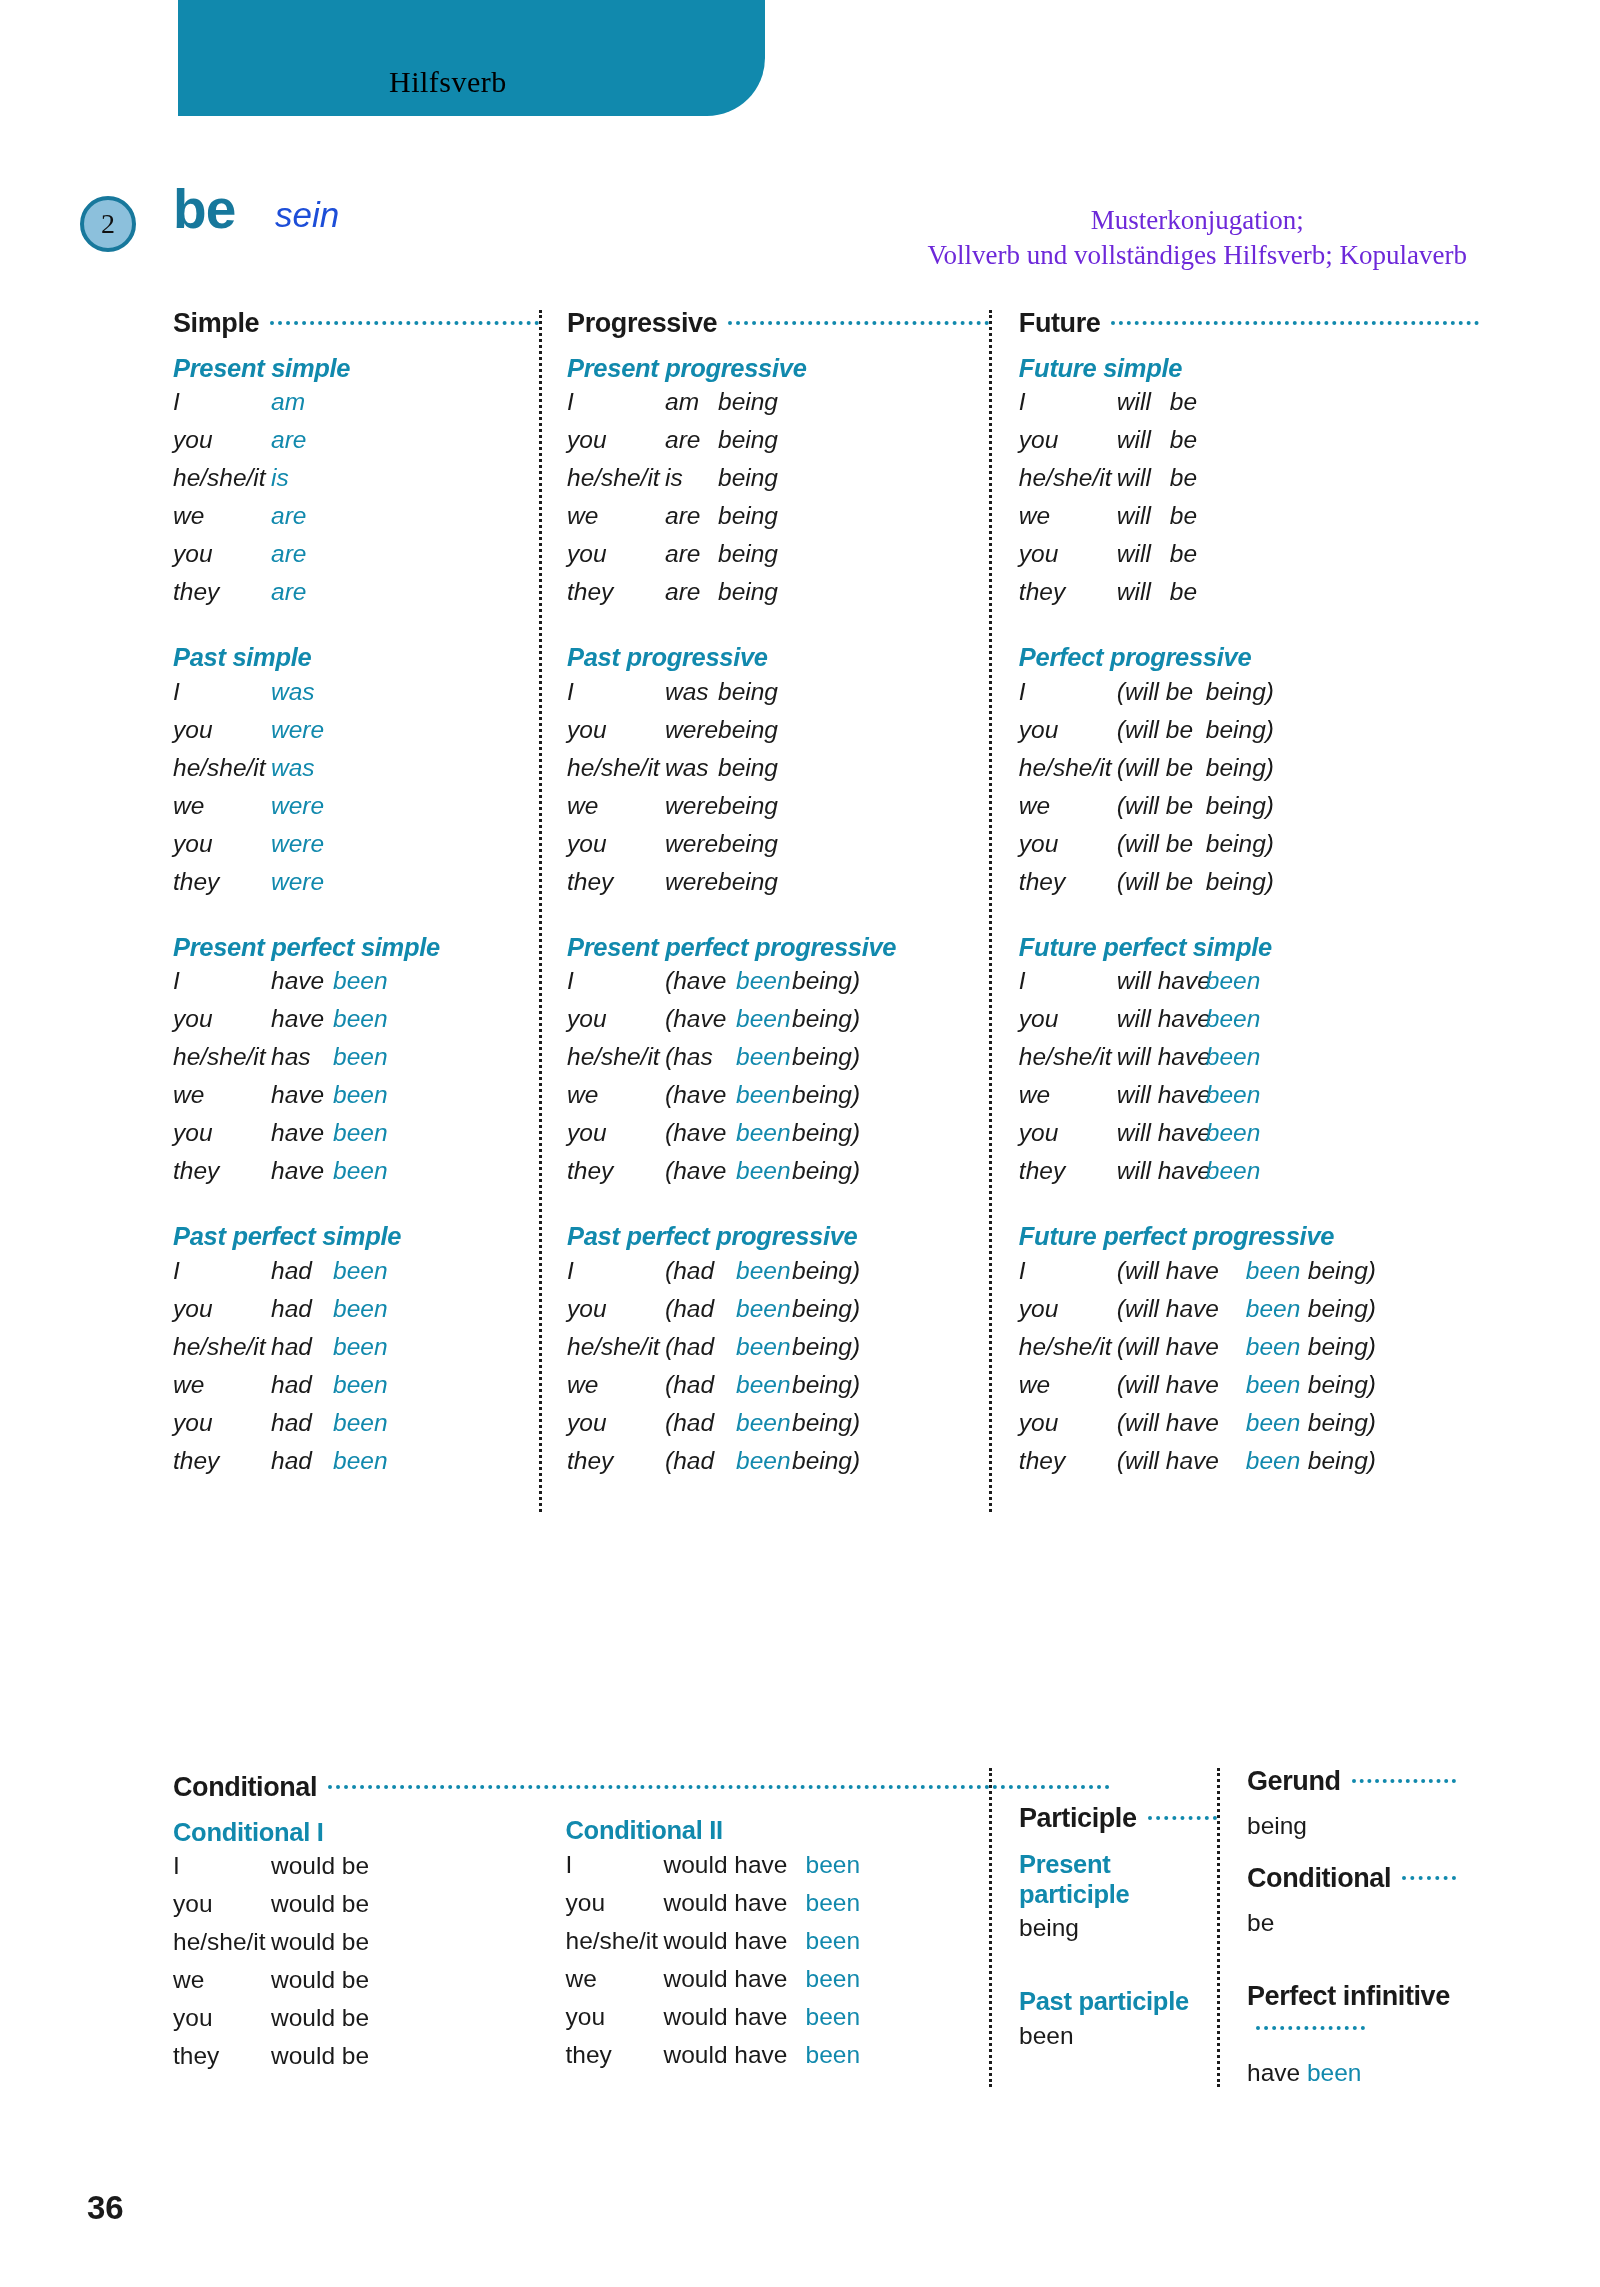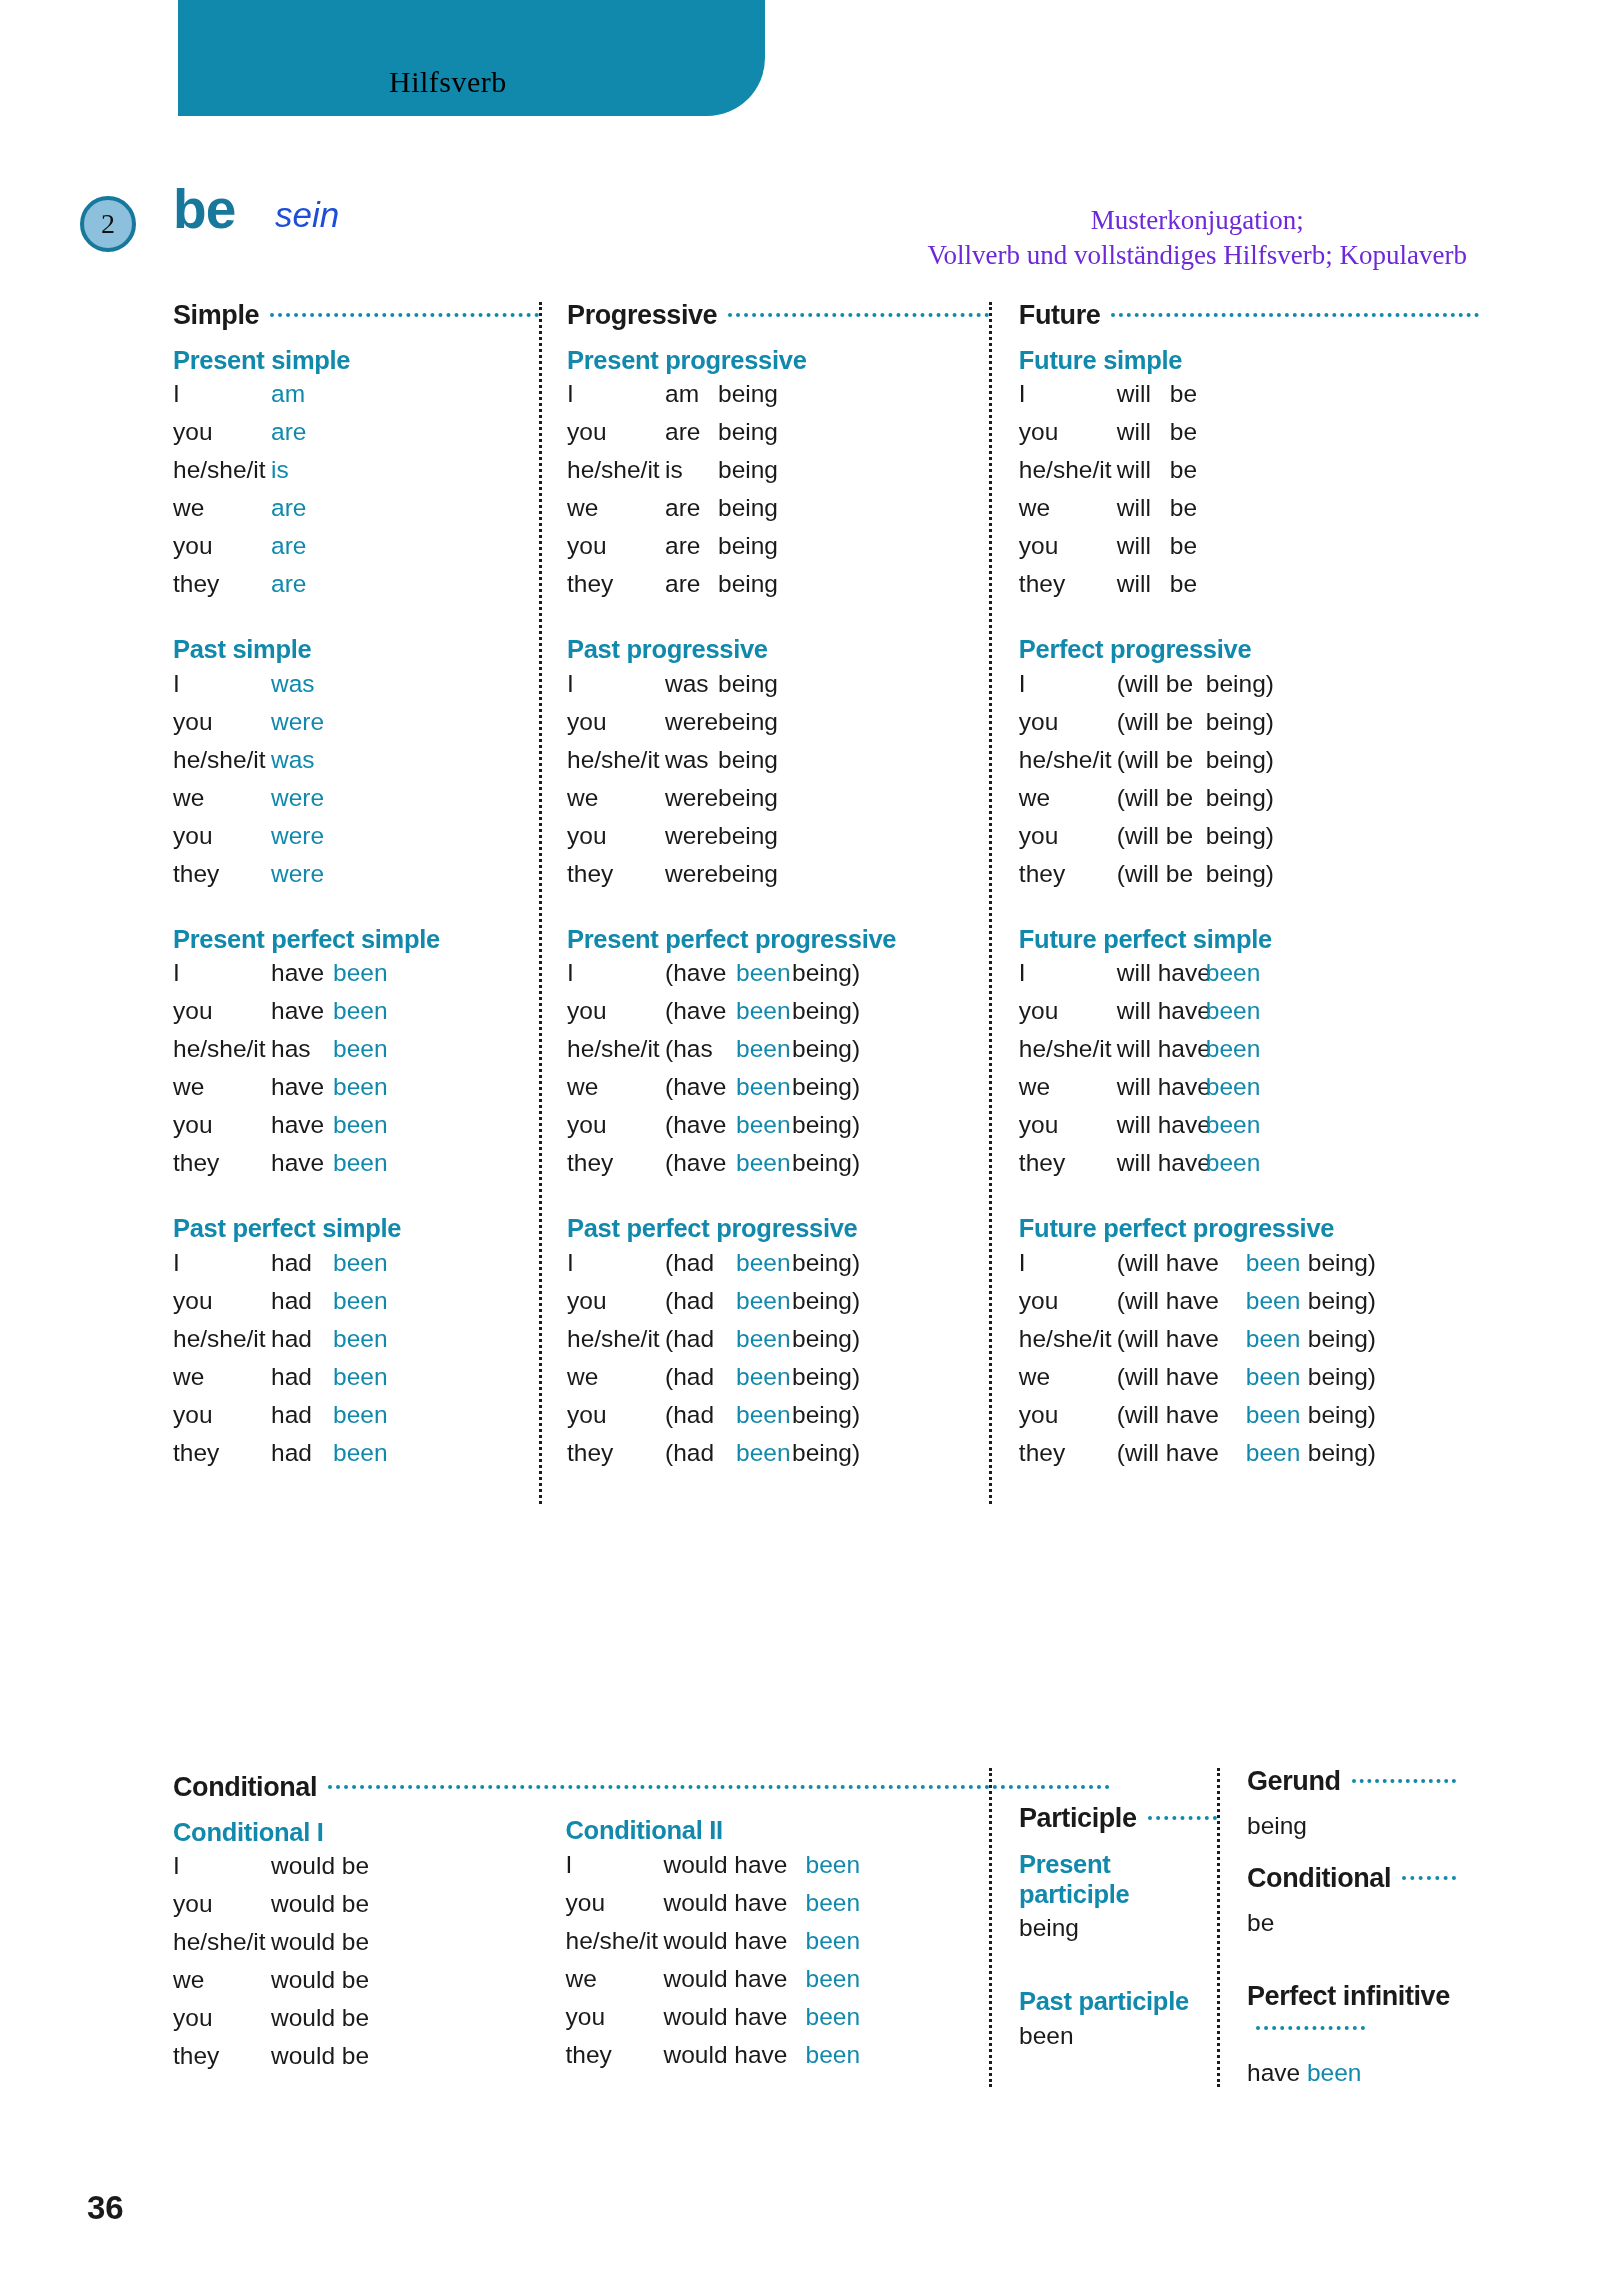--- a/index.html
+++ b/index.html
@@ -87,21 +87,21 @@
     text-align: center;
     font-family: "Liberation Serif", serif;
     font-size: 27px;
     color: #6d28d9;
     line-height: 1.28;
   }
 
   
   .grid {
     position: absolute;
-    top: 300px;
+    top: 308px;
     left: 173px;
     width: 1306px;
   }
   .cols {
     display: flex;
     align-items: flex-start;
   }
   .col {
     position: relative;
   }
@@ -141,21 +141,21 @@
     font-size: 25.5px;
     font-weight: bold;
     color: #1189ad;
     letter-spacing: -0.3px;
     margin-bottom: 5.5px;
     white-space: nowrap;
   }
   .tense-head.wrap { white-space: normal; line-height: 1.18; }
 
   
-  .tense-block { margin-bottom: 27px; }
+  .tense-block { margin-bottom: 27px; font-style: italic; }
   .row {
     display: flex;
     align-items: baseline;
     height: 38px;
     font-size: 24.5px;
     color: #1a1a1a;
     white-space: nowrap;
   }
   .pron { flex: 0 0 auto; }
   .f { flex: 0 0 auto; }

